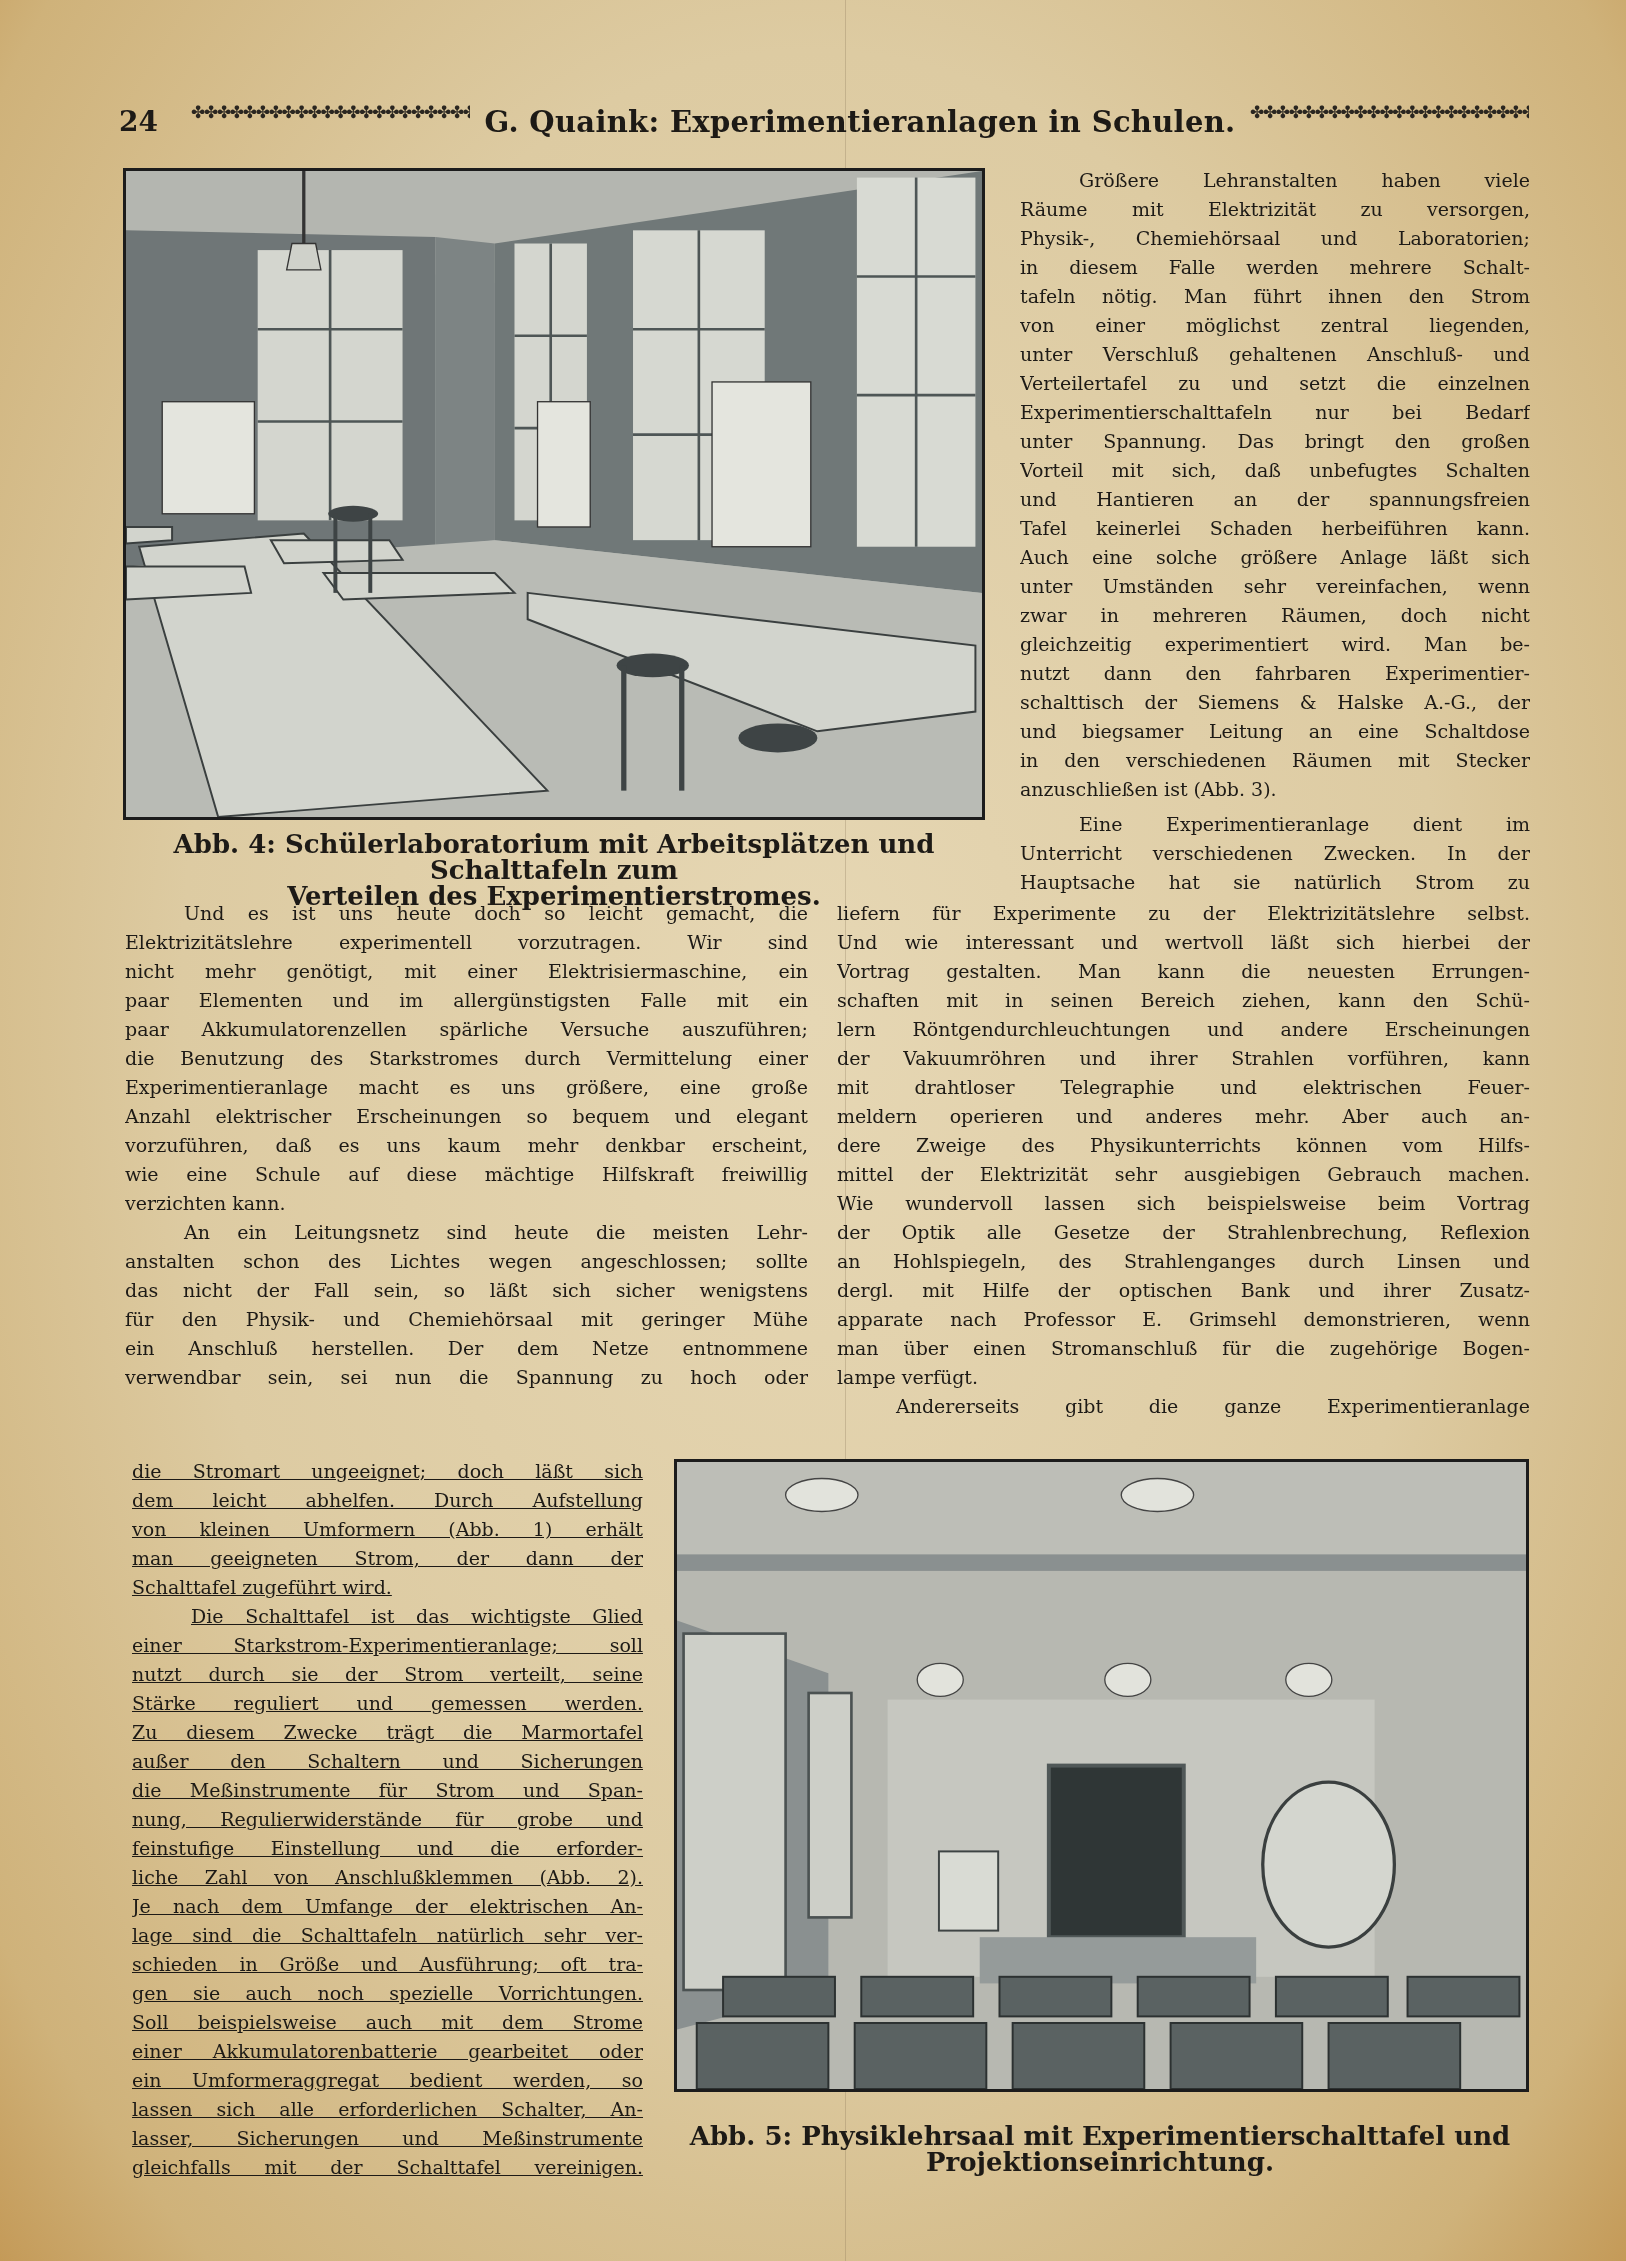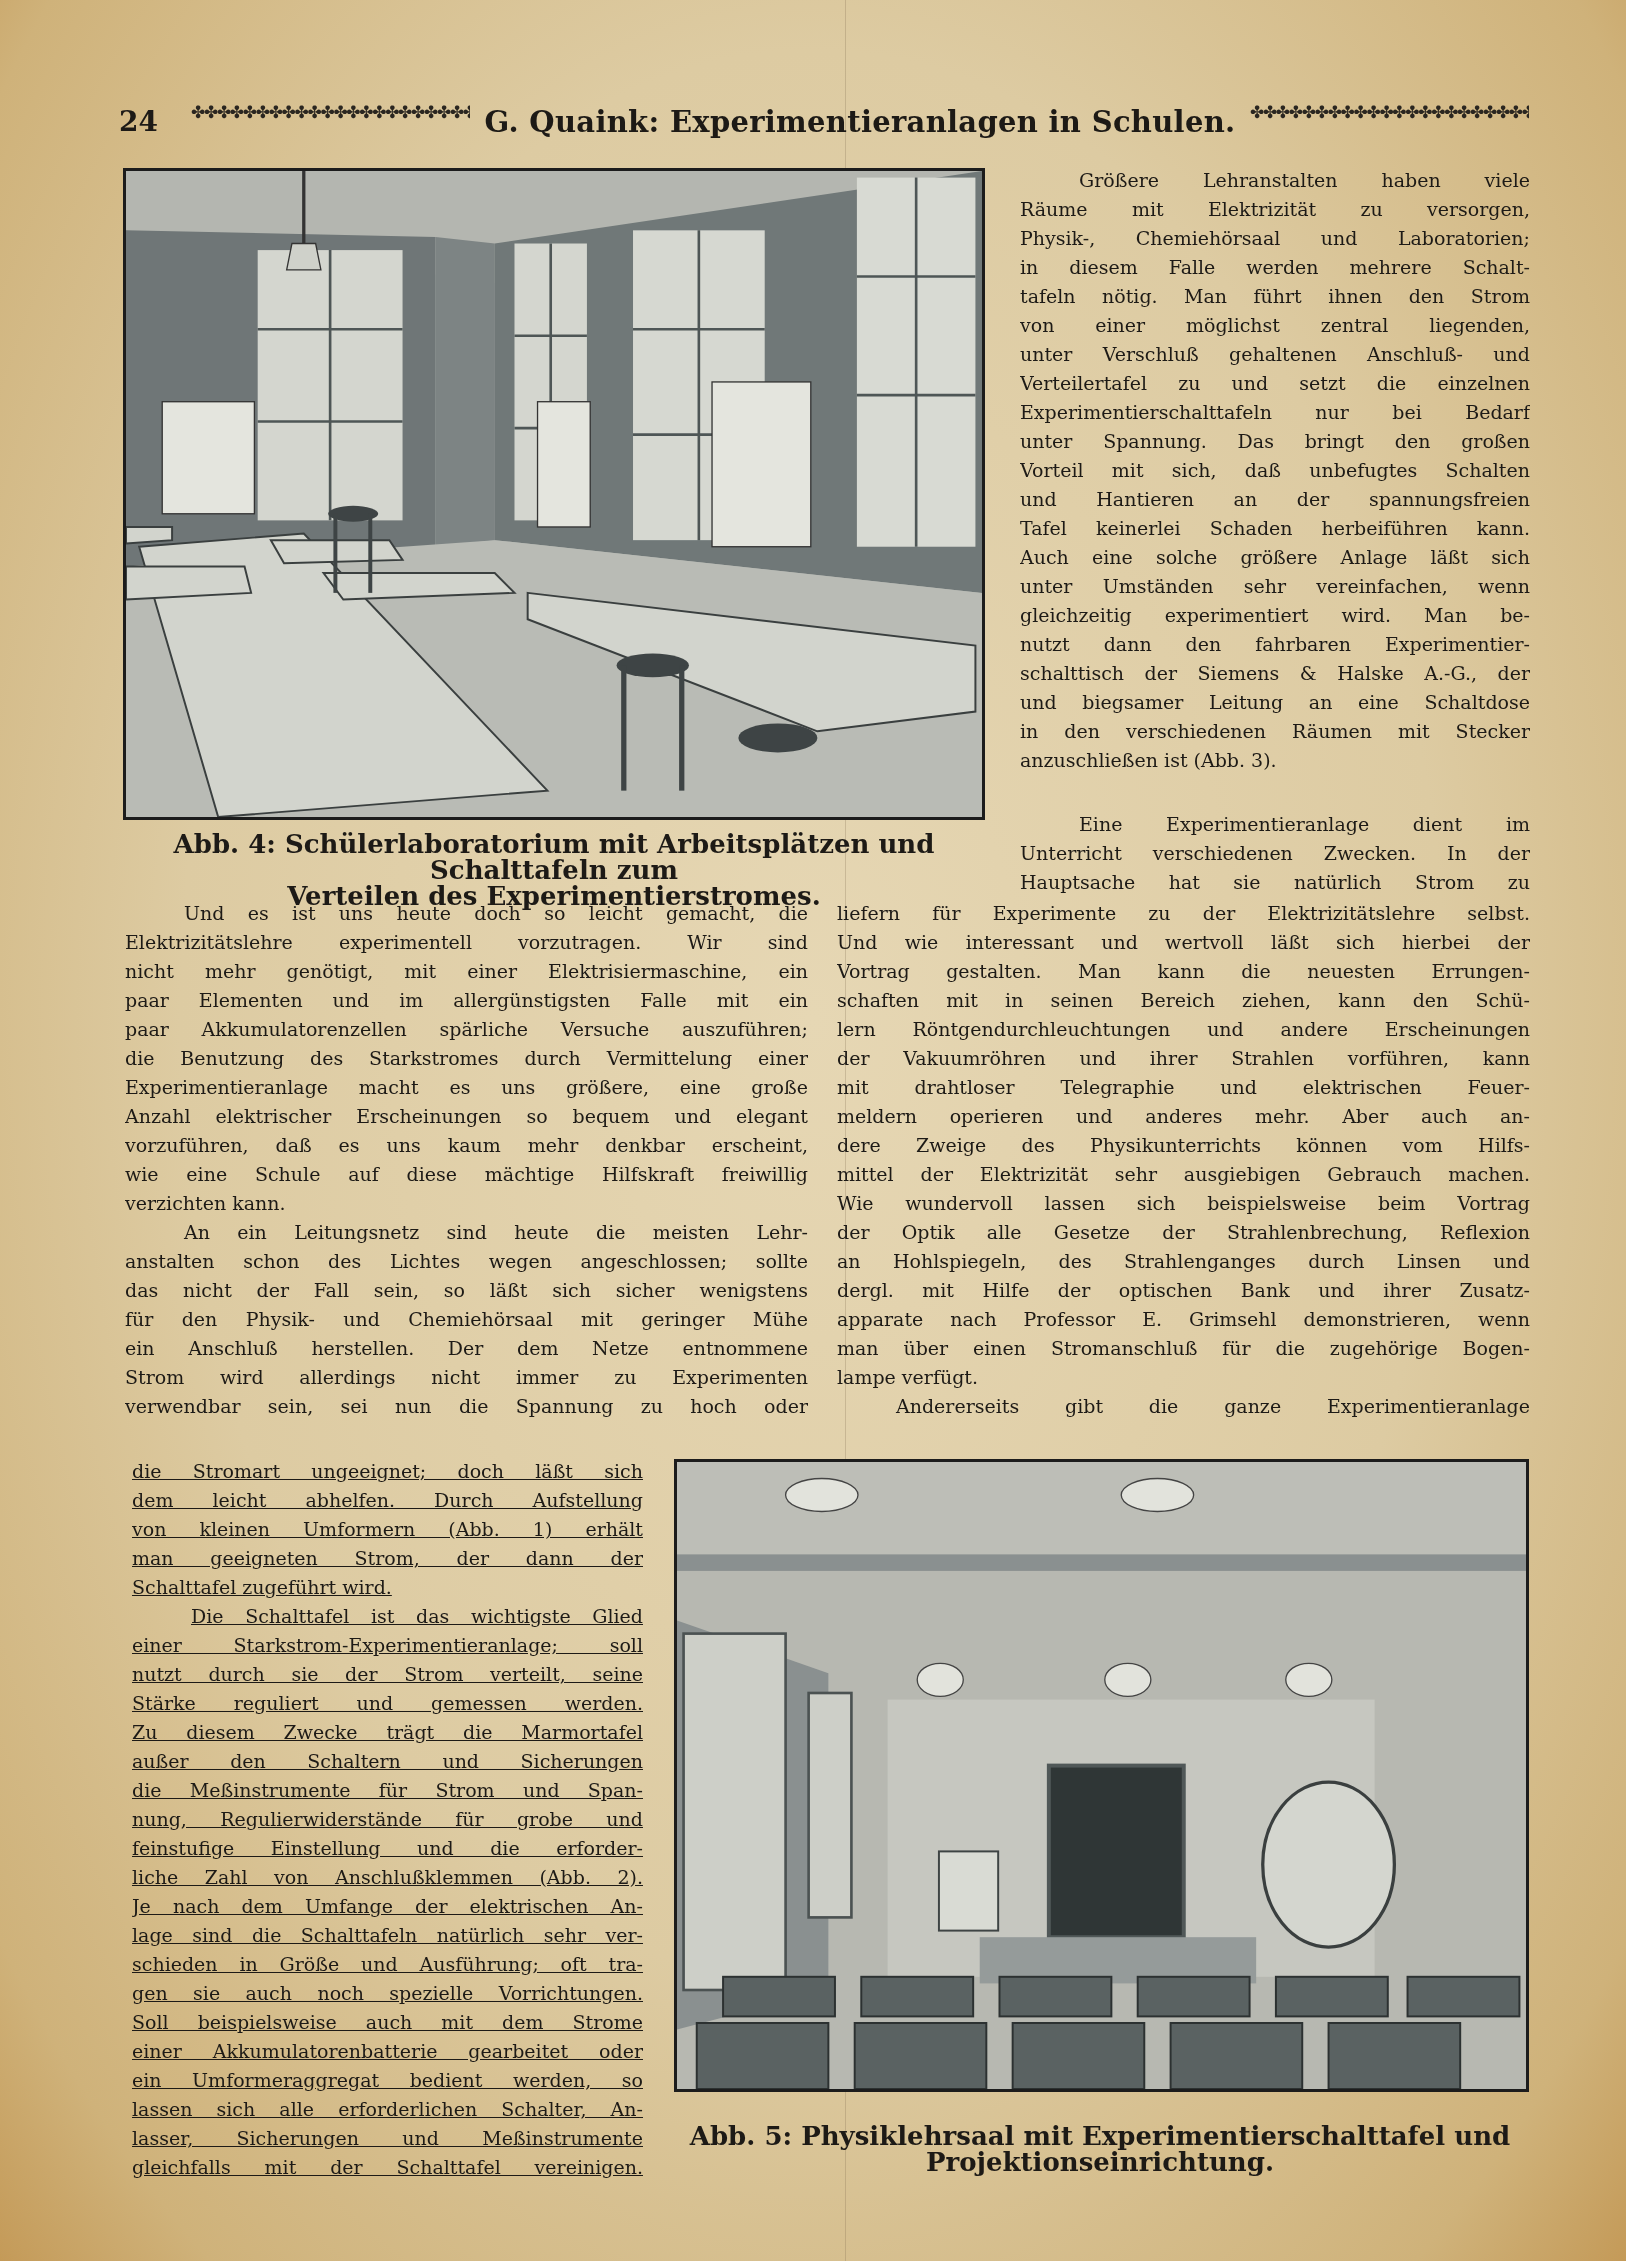--- a/index.html
+++ b/index.html
@@ -123,20 +123,21 @@
   <span class="ln">von einer möglichst zentral liegenden,</span>
   <span class="ln">unter Verschluß gehaltenen Anschluß- und</span>
   <span class="ln">Verteilertafel zu und setzt die einzelnen</span>
   <span class="ln">Experimentierschalttafeln nur bei Bedarf</span>
   <span class="ln">unter Spannung. Das bringt den großen</span>
   <span class="ln">Vorteil mit sich, daß unbefugtes Schalten</span>
   <span class="ln">und Hantieren an der spannungsfreien</span>
   <span class="ln">Tafel keinerlei Schaden herbeiführen kann.</span>
   <span class="ln">Auch eine solche größere Anlage läßt sich</span>
   <span class="ln">unter Umständen sehr vereinfachen, wenn</span>
+  <span class="ln">zwar in mehreren Räumen, doch nicht</span>
   <span class="ln">gleichzeitig experimentiert wird. Man be-</span>
   <span class="ln">nutzt dann den fahrbaren Experimentier-</span>
   <span class="ln">schalttisch der Siemens &amp; Halske A.-G., der</span>
   <span class="ln">und biegsamer Leitung an eine Schaltdose</span>
   <span class="ln">in den verschiedenen Räumen mit Stecker</span>
   <span class="ln last">anzuschließen ist (Abb. 3).</span>
 </div>
 
 <div class="col" id="col-right-mid">
   <span class="ln indent">Eine Experimentieranlage dient im</span>
@@ -175,21 +176,20 @@
   <span class="ln">Experimentieranlage macht es uns größere, eine große</span>
   <span class="ln">Anzahl elektrischer Erscheinungen so bequem und elegant</span>
   <span class="ln">vorzuführen, daß es uns kaum mehr denkbar erscheint,</span>
   <span class="ln">wie eine Schule auf diese mächtige Hilfskraft freiwillig</span>
   <span class="ln last">verzichten kann.</span>
   <span class="ln indent">An ein Leitungsnetz sind heute die meisten Lehr-</span>
   <span class="ln">anstalten schon des Lichtes wegen angeschlossen; sollte</span>
   <span class="ln">das nicht der Fall sein, so läßt sich sicher wenigstens</span>
   <span class="ln">für den Physik- und Chemiehörsaal mit geringer Mühe</span>
   <span class="ln">ein Anschluß herstellen. Der dem Netze entnommene</span>
-  <span class="ln">Strom wird allerdings nicht immer zu Experimenten</span>
   <span class="ln">verwendbar sein, sei nun die Spannung zu hoch oder</span>
 </div>
 
 <div class="col" id="col-left-narrow">
   <span class="ln">die Stromart ungeeignet; doch läßt sich</span>
   <span class="ln">dem leicht abhelfen. Durch Aufstellung</span>
   <span class="ln">von kleinen Umformern (Abb. 1) erhält</span>
   <span class="ln">man geeigneten Strom, der dann der</span>
   <span class="ln last">Schalttafel zugeführt wird.</span>
   <span class="ln indent">Die Schalttafel ist das wichtigste Glied</span>

